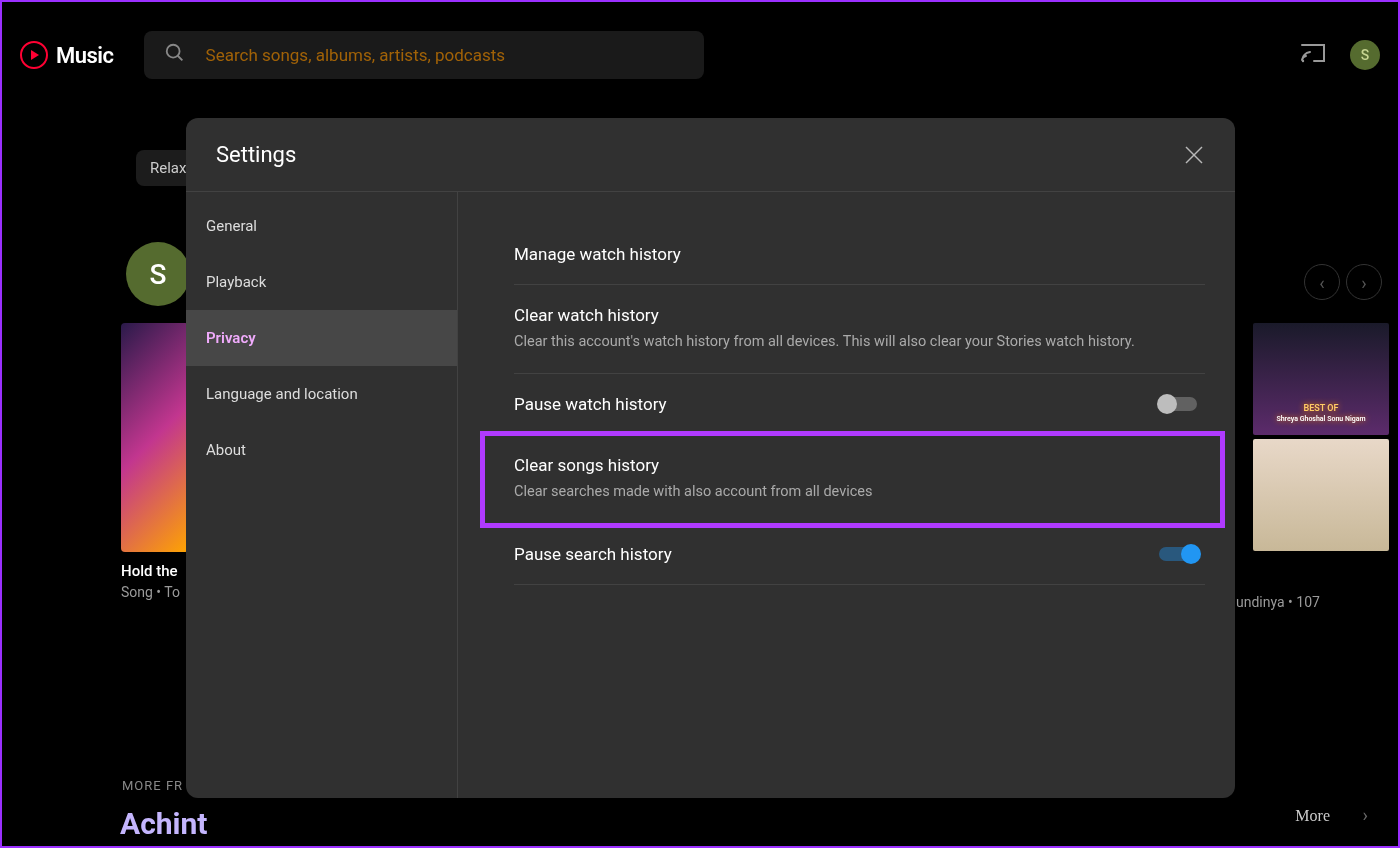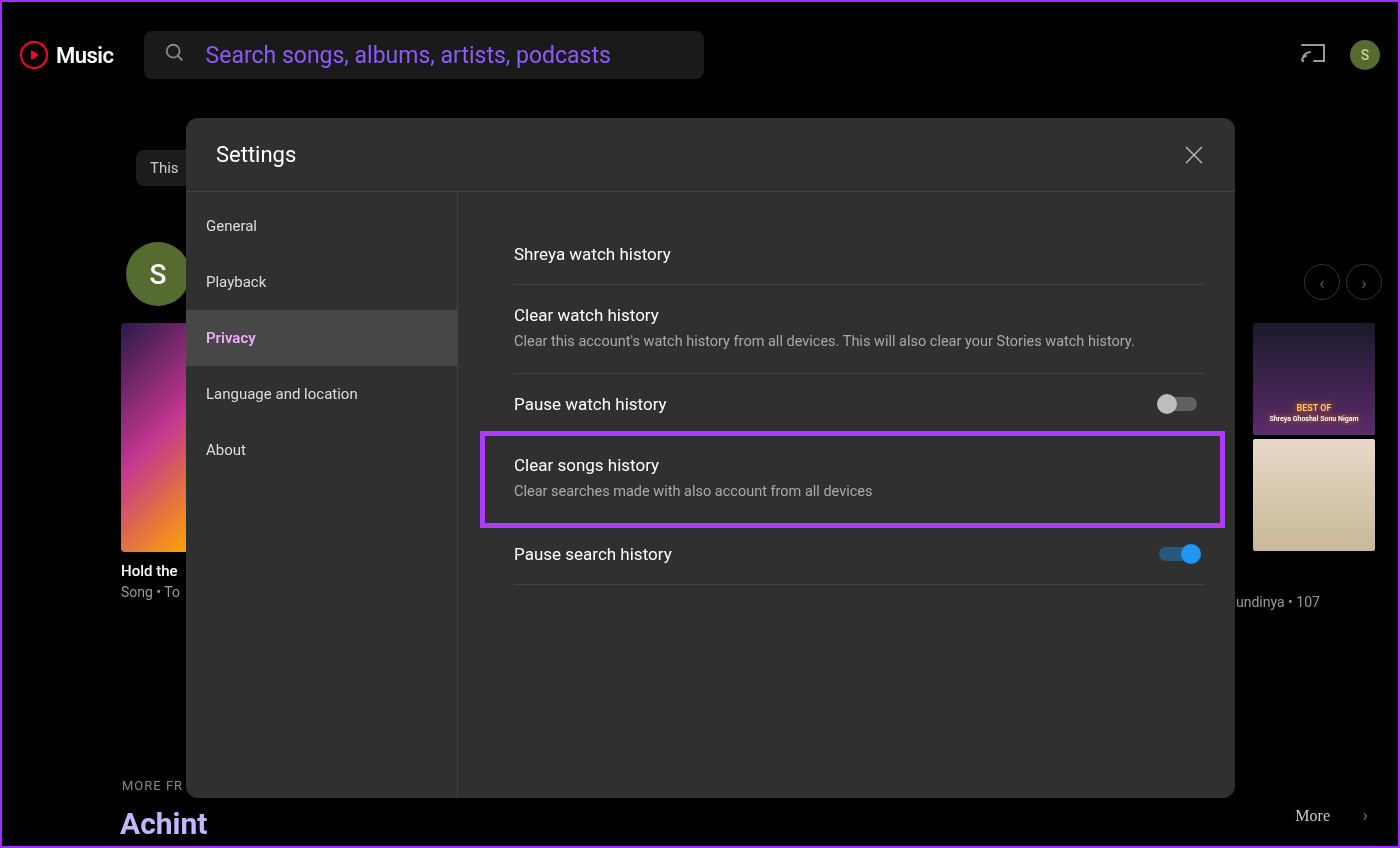--- a/index.html
+++ b/index.html
@@ -6,35 +6,35 @@
 body { width: 1400px; height: 848px; background: #000; border: 2px solid #9b30ff; overflow: hidden; position: relative; }
 
 
 .header { position: absolute; top: 17px; left: 0; right: 0; height: 72px; display: flex; align-items: center; padding: 0 18px; }
 .logo-wrap { display: flex; align-items: center; gap: 8px; }
 .logo-circle { width: 28px; height: 28px; border-radius: 50%; border: 2px solid #ff0033; display: flex; align-items: center; justify-content: center; position: relative; }
 .logo-play { width: 0; height: 0; border-left: 8px solid #ff0033; border-top: 5px solid transparent; border-bottom: 5px solid transparent; margin-left: 2px; }
 .logo-text { color: #fff; font-size: 22px; font-weight: 600; letter-spacing: -0.5px; }
 .searchbar { margin-left: 30px; width: 560px; height: 48px; background: #1a1a1a; border-radius: 8px; display: flex; align-items: center; padding: 0 20px; gap: 20px; }
 .search-icon svg { width: 22px; height: 22px; stroke: #888; fill: none; stroke-width: 2; }
-.search-placeholder { color: #8b5cf6; font-size: 23px; }
+.search-placeholder { color: #a16207; font-size: 17px; }
 .header-right { margin-left: auto; display: flex; align-items: center; gap: 24px; }
 .cast-icon svg { width: 26px; height: 22px; stroke: #999; fill: none; stroke-width: 2; }
 .avatar { width: 30px; height: 30px; border-radius: 50%; background: #556b2f; color: #c5d490; display: flex; align-items: center; justify-content: center; font-size: 14px; font-weight: 500; }
 
 
 .chip { position: absolute; top: 148px; left: 134px; height: 36px; background: #1c1c1c; border-radius: 8px; padding: 0 14px; display: flex; align-items: center; color: #ccc; font-size: 15px; }
 .avatar-big { position: absolute; top: 240px; left: 124px; width: 64px; height: 64px; border-radius: 50%; background: #556b2f; color: #fff; display: flex; align-items: center; justify-content: center; font-size: 28px; font-weight: 500; }
 .album-left { position: absolute; top: 321px; left: 119px; width: 68px; height: 229px; background: linear-gradient(135deg, #2a1a4a, #c2368f 50%, #ffa500); border-radius: 4px; }
 .card-left { position: absolute; top: 560px; left: 119px; color: #fff; }
 .card-title { font-size: 15px; font-weight: 500; }
 .card-sub { color: #9a9a9a; font-size: 14px; margin-top: 4px; }
 
 .right-stack { position: absolute; top: 321px; left: 1251px; width: 118px; }
-.rt-img { width: 122px; height: 112px; background: #333; border-radius: 2px; margin-bottom: 4px; display: flex; flex-direction: column; align-items: center; justify-content: center; overflow: hidden; position: relative; }
+.rt-img { width: 136px; height: 112px; background: #333; border-radius: 2px; margin-bottom: 4px; display: flex; flex-direction: column; align-items: center; justify-content: center; overflow: hidden; position: relative; }
 .rt-img1 { background: linear-gradient(180deg,#1a1a2a,#5c2b6b); }
 .rt-img1 .overlay-txt { position: absolute; bottom: 12px; left: 0; right: 0; text-align: center; font-size: 9px; color: #ffcc66; font-weight: 600; text-shadow: 0 0 6px #ff8800; }
 .rt-img2 { background: linear-gradient(180deg,#e8d8c8,#c8b898); }
 .rt-sub { position: absolute; top: 592px; left: 1234px; color: #9a9a9a; font-size: 14px; }
 
 .nav-arrows { position: absolute; top: 262px; right: 16px; display: flex; gap: 6px; }
 .nav-btn { width: 36px; height: 36px; border: 1px solid #333; border-radius: 18px; display: flex; align-items: center; justify-content: center; color: #555; font-size: 18px; }
 
 .moreFrom { position: absolute; top: 776px; left: 120px; color: #888; font-size: 13px; letter-spacing: 1px; }
 .artist { position: absolute; top: 796px; left: 118px; color: #c4b5fd; font-size: 30px; font-weight: 700; margin-top: 8px; }
@@ -92,21 +92,21 @@
     <span class="cast-icon">
       <svg viewBox="0 0 26 22">
           <path d="M2 3 h22 v16 h-10 M2 18 a10 10 0 0 1 8 -8 M2 18 a5 5 0 0 1 4 -4" stroke-linecap="round"></path>
           <circle cx="3" cy="19" r="1.2" fill="#999" stroke="none"></circle>
         </svg>
     </span>
     <div class="avatar">S</div>
   </div>
 </div>
 
-<div class="chip">This</div>
+<div class="chip">Relax</div>
 <div class="avatar-big">S</div>
 <div class="album-left"></div>
 <div class="card-left">
   <div class="card-title">Hold the</div>
   <div class="card-sub">Song • To</div>
 </div>
 
 <div class="nav-arrows">
   <div class="nav-btn">‹</div>
   <div class="nav-btn">›</div>
@@ -141,21 +141,21 @@
       <div class="side-item">General</div>
       <div class="side-item">Playback</div>
       <div class="side-item active">Privacy</div>
       <div class="side-item">Language and location</div>
       <div class="side-item">About</div>
     </div>
     <div class="settings-content">
 
       <div class="row" style="padding-top:22px;">
         <div class="row-text">
-          <div class="row-title">Shreya watch history</div>
+          <div class="row-title">Manage watch history</div>
         </div>
       </div>
 
       <div class="row">
         <div class="row-text">
           <div class="row-title">Clear watch history</div>
           <div class="row-desc">Clear this account's watch history from all devices. This will also clear your Stories watch history.</div>
         </div>
       </div>
 

